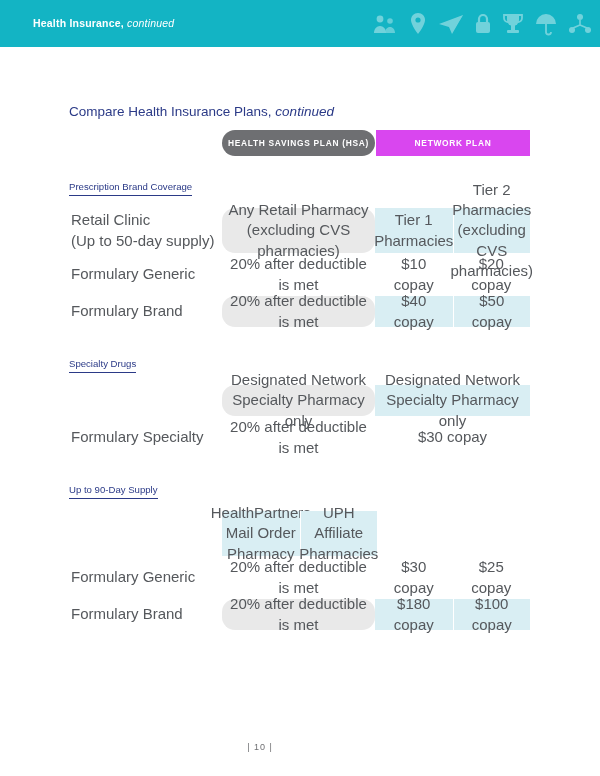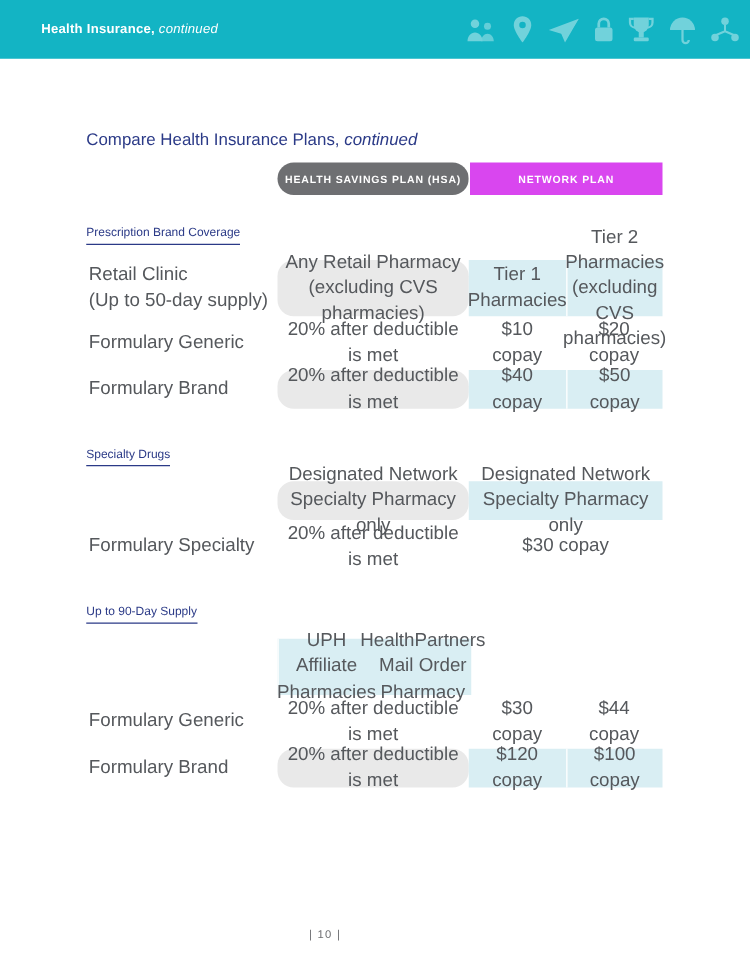--- a/index.html
+++ b/index.html
@@ -285,39 +285,39 @@
       <div class="cat-row">
         <div class="cat-wrap">
           <span class="cat">Up to 90-Day Supply</span>
         </div>
       </div>
 
       <div class="spacer-12"></div>
 
       <div class="row r-tall">
         <div class="c-label cell label"></div>
+        <div class="c-net-half cell shade-blue">HealthPartners Mail Order Pharmacy</div>
         <div class="c-net-half cell shade-blue divider-w">UPH Affiliate Pharmacies</div>
-        <div class="c-net-half cell shade-blue">HealthPartners Mail Order Pharmacy</div>
       </div>
 
       <div class="r-gap"></div>
 
       <div class="row r-mid">
         <div class="c-label cell label">Formulary Generic</div>
         <div class="c-hsa cell">20% after deductible is met</div>
         <div class="c-net-half cell">$30 copay</div>
-        <div class="c-net-half cell">$44 copay</div>
+        <div class="c-net-half cell">$25 copay</div>
       </div>
 
       <div class="r-gap"></div>
 
       <div class="row r-mid">
         <div class="c-label cell label">Formulary Brand</div>
         <div class="c-hsa cell shade-grey">20% after deductible is met</div>
-        <div class="c-net-half cell shade-blue">$120 copay</div>
+        <div class="c-net-half cell shade-blue">$180 copay</div>
         <div class="c-net-half cell shade-blue divider-w">$100 copay</div>
       </div>
 
     </div>
   </div>
 
   <div class="footer">
     <span>| 10 |</span>
   </div>
 

